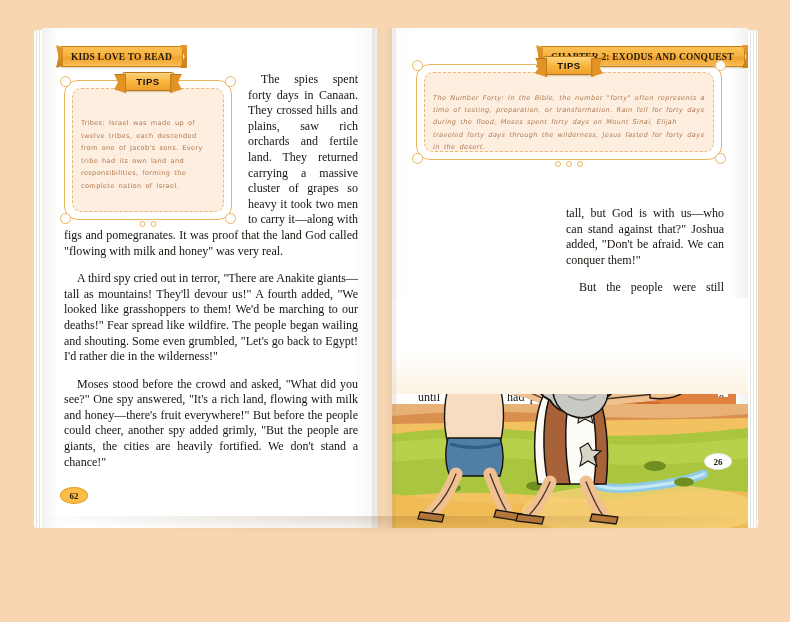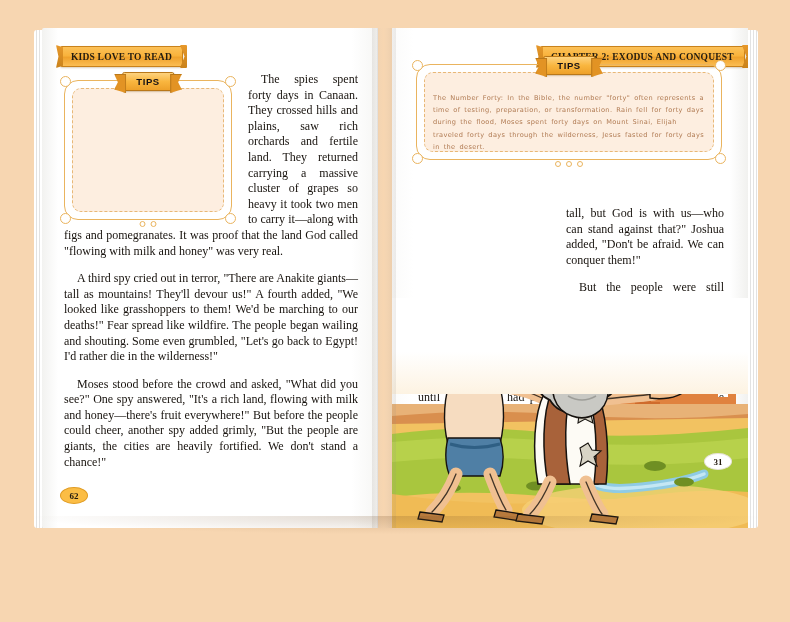--- a/index.html
+++ b/index.html
@@ -258,20 +258,21 @@
     font-size: 6.6px;
     line-height: 12.6px;
   }
 
   
   #right-tips { left: 24px; top: 36px; width: 306px; height: 96px; }
   #right-tips .tips-text {
     top: 27px;
     font-size: 6.6px;
     line-height: 12.2px;
+    font-style: italic;
   }
 
   
   .page-number {
     position: absolute;
     display: flex;
     align-items: center;
     justify-content: center;
     font-family: "Liberation Serif", serif;
     font-weight: bold;
@@ -334,20 +335,21 @@
       <span class="tips-corner tc-tr"></span>
       <span class="tips-corner tc-bl"></span>
       <span class="tips-corner tc-br"></span>
       <div class="tips-dot-run">
         <i></i>
         <i></i>
       </div>
       <div class="tips-banner">
         <span class="tips-banner-label">TIPS</span>
       </div>
+      <div class="tips-text">Tribes: Israel was made up of twelve tribes, each descended from one of Jacob's sons. Every tribe had its own land and responsibilities, forming the complete nation of Israel.</div>
     </div>
 
     <div id="left-page-number" class="page-number">62</div>
   </div>
 
   <div id="right-page" class="page">
 
     <div id="right-ribbon" class="ribbon">
       <span class="ribbon-label">CHAPTER 2: EXODUS AND CONQUEST</span>
     </div>
@@ -511,18 +513,18 @@
           <path d="M182 81 C190 88, 202 87, 205 81 C200 89, 186 90, 182 81 Z" fill="#d84b53"></path>
 
           <path d="M164 72 C156 92, 162 112, 180 118 C196 124, 214 114, 216 96
                    C218 84, 212 74, 206 70 C200 86, 176 88, 164 72 Z" fill="#c9c9c4" stroke="#16120e" stroke-width="1.5"></path>
           <path d="M172 86 q16 10 34 2" stroke="#9e9e99" stroke-width="1.6" fill="none"></path>
           <path d="M176 98 q14 8 28 0" stroke="#9e9e99" stroke-width="1.6" fill="none"></path>
         </g>
       </svg>
     </div>
 
-    <div id="right-page-number" class="page-number">31</div>
+    <div id="right-page-number" class="page-number">26</div>
   </div>
 
   <div id="gutter"></div>
   <div id="spread-shadow"></div>
 </div>
 
 </body></html>

